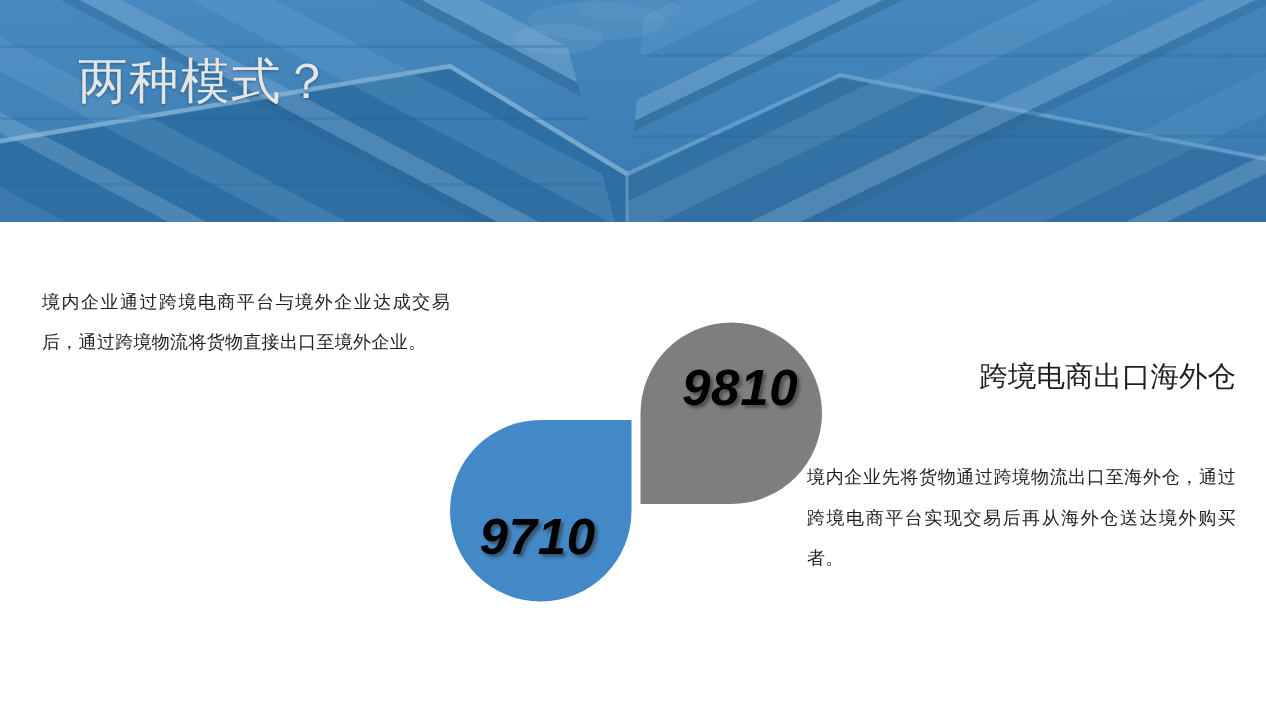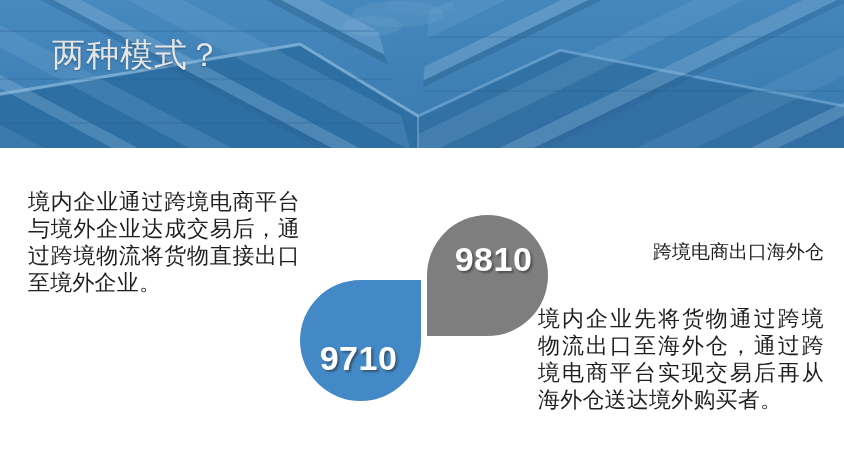--- a/index.html
+++ b/index.html
@@ -78,21 +78,21 @@
     line-height: 1.3;
     white-space: nowrap;
   }
   .col-heading .em { font-weight: bold; }
 
   .col-left .col-heading  { margin-top: 70px; }
   .col-right .col-heading { margin-top: 92px; text-align: right; padding-left: 22px; }
 
   .col-body {
     font-family: "Liberation Serif", "DejaVu Serif", serif;
-    font-size: 22px;
+    font-size: 12px;
     color: #1f1f1f;
     line-height: 27px;
     letter-spacing: 0.2px;
     text-align: justify;
   }
   .col-left .col-body  { margin-top: 40px; }
   .col-right .col-body { margin-top: 40px; }
 
   
   .shapes {
@@ -118,22 +118,23 @@
   }
   .drop-gray {
     left: 129px;
     top: 35px;
     background: #7e7e7e;
     border-radius: 60.5px 60.5px 60.5px 0;
   }
   .drop-label {
     font-family: "Liberation Sans", "DejaVu Sans", sans-serif;
     font-weight: bold;
+    font-style: italic;
     font-size: 34px;
-    color: #ffffff;
+    color: #000000;
     letter-spacing: 0.5px;
     text-shadow: 2px 2px 2px rgba(45,45,45,0.55);
     user-select: none;
   }
   .drop-blue .drop-label { transform: translate(-2px, 18px); }
   .drop-gray .drop-label { transform: translate(6px, -16px); }
 </style>
 </head>
 <body>
 

